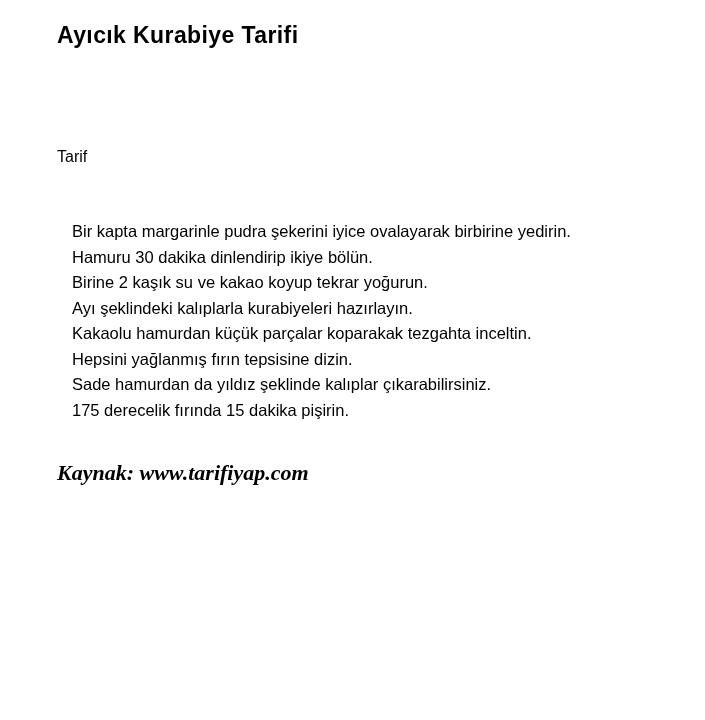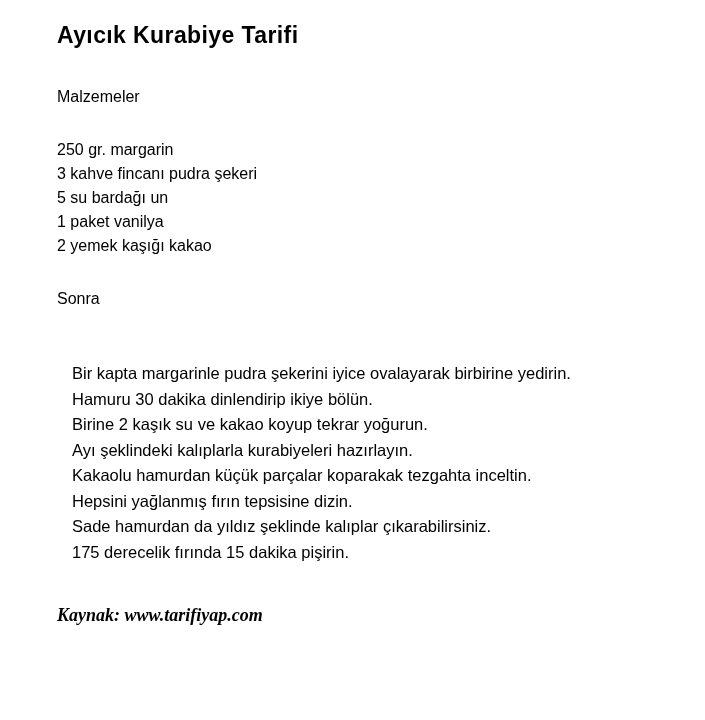--- a/index.html
+++ b/index.html
@@ -50,52 +50,44 @@
   .steps {
     margin: 15px;
     padding: 0;
     list-style: none;
   }
   .steps li {
     font-size: 16.5px;
     line-height: 25.5px;
   }
   .source {
-    font-size: 18px;
+    font-size: 22px;
     font-weight: bold;
     font-style: italic;
     font-family: "Liberation Serif", serif;
     line-height: 26px;
     margin: 0;
   }
 </style>
 </head>
 <body>
 
 <div class="page">
 
   <h1 class="title">Ayıcık Kurabiye Tarifi</h1>
 
   <div class="spacer-lg"></div>
 
-  <p class="section-head">Malzemeler</p>
 
   <div class="spacer-md"></div>
 
-  <ul class="ing-list">
-    <li>250 gr. margarin</li>
-    <li>3 kahve fincanı pudra şekeri</li>
-    <li>5 su bardağı un</li>
-    <li>1 paket vanilya</li>
-    <li>2 yemek kaşığı kakao</li>
-  </ul>
 
   <div class="spacer-md"></div>
 
-  <p class="section-head">Sonra</p>
+  <p class="section-head">Tarif</p>
 
   <div class="spacer-lg"></div>
 
   <ol class="steps">
     <li>Bir kapta margarinle pudra şekerini iyice ovalayarak birbirine yedirin.</li>
     <li>Hamuru 30 dakika dinlendirip ikiye bölün.</li>
     <li>Birine 2 kaşık su ve kakao koyup tekrar yoğurun.</li>
     <li>Ayı şeklindeki kalıplarla kurabiyeleri hazırlayın.</li>
     <li>Kakaolu hamurdan küçük parçalar koparakak tezgahta inceltin.</li>
     <li>Hepsini yağlanmış fırın tepsisine dizin.</li>

